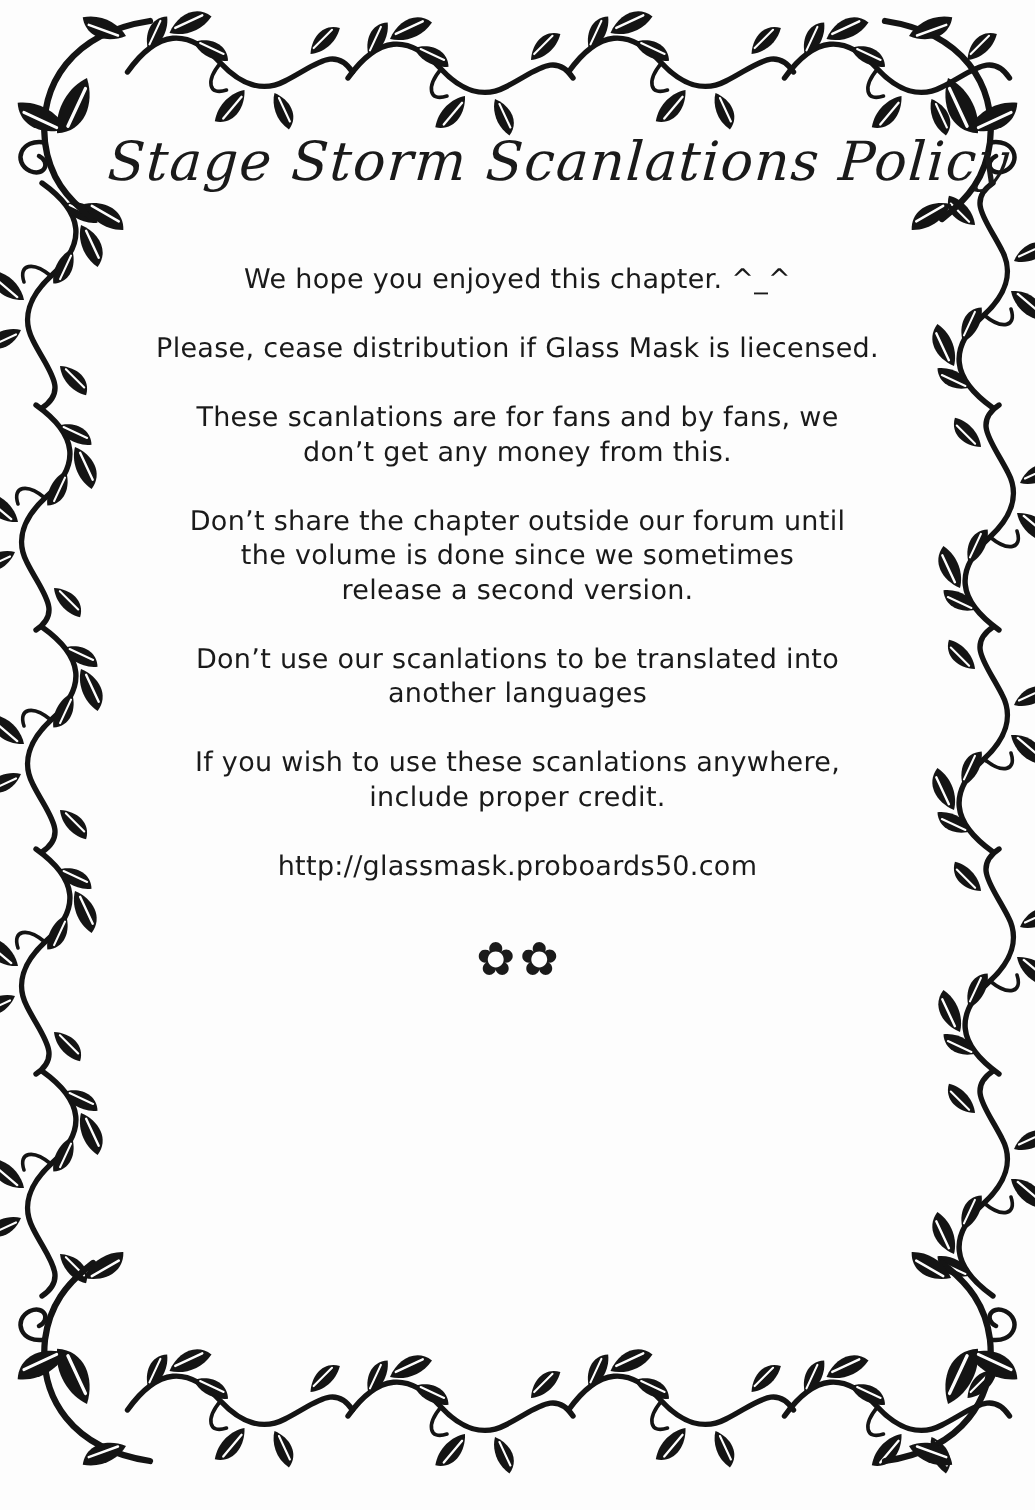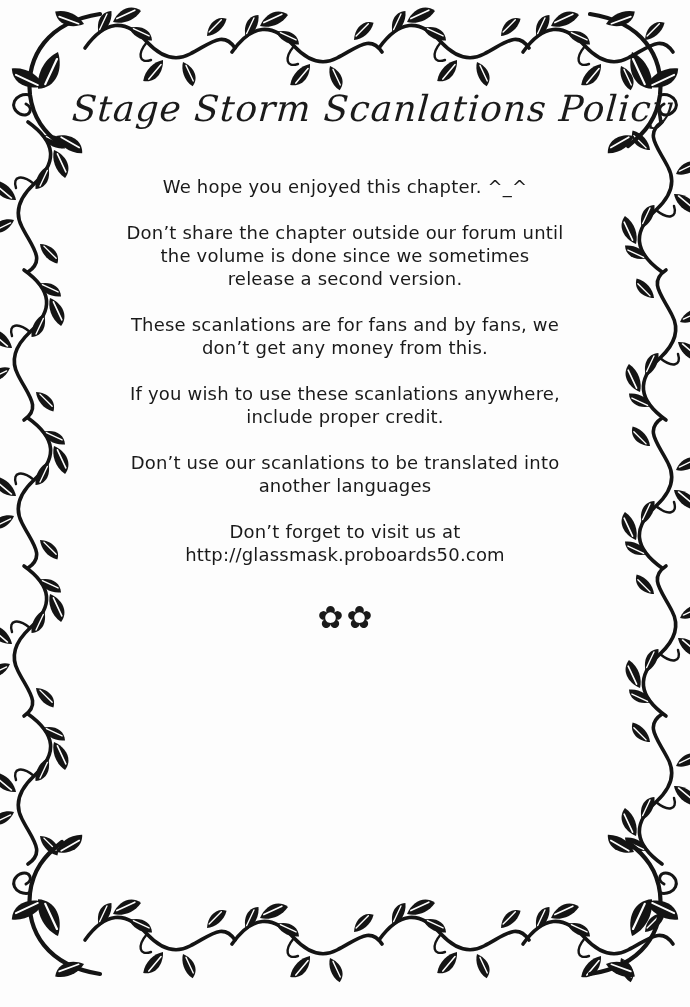--- a/index.html
+++ b/index.html
@@ -128,44 +128,46 @@
 
   <div class="content">
 
     <h1 class="title">Stage Storm Scanlations Policy</h1>
 
     <p class="para">
       <span class="line">We hope you enjoyed this chapter. ^_^</span>
     </p>
 
 
+    <p class="para">
+      <span class="line">Please, cease distribution if Glass Mask is liecensed.</span>
+    </p>
+
+    <p class="para">
+      <span class="line">These scanlations are for fans and by fans, we</span>
+      <span class="line">don’t get any money from this.</span>
+    </p>
 
     <p class="para">
       <span class="line">Don’t share the chapter outside our forum until</span>
       <span class="line">the volume is done since we sometimes</span>
       <span class="line">release a second version.</span>
     </p>
 
     <p class="para">
-      <span class="line">These scanlations are for fans and by fans, we</span>
-      <span class="line">don’t get any money from this.</span>
+      <span class="line">Don’t use our scanlations to be translated into</span>
+      <span class="line">another languages</span>
     </p>
 
     <p class="para">
       <span class="line">If you wish to use these scanlations anywhere,</span>
       <span class="line">include proper credit.</span>
     </p>
 
     <p class="para">
-      <span class="line">Don’t use our scanlations to be translated into</span>
-      <span class="line">another languages</span>
-    </p>
-
-    <p class="para">
-      <span class="line">Don’t forget to visit us at</span>
       <span class="line">http://glassmask.proboards50.com</span>
     </p>
 
 
     <div class="signature">
       <span class="flower">✿</span>
       <span class="flower">✿</span>
     </div>
 
   </div>

